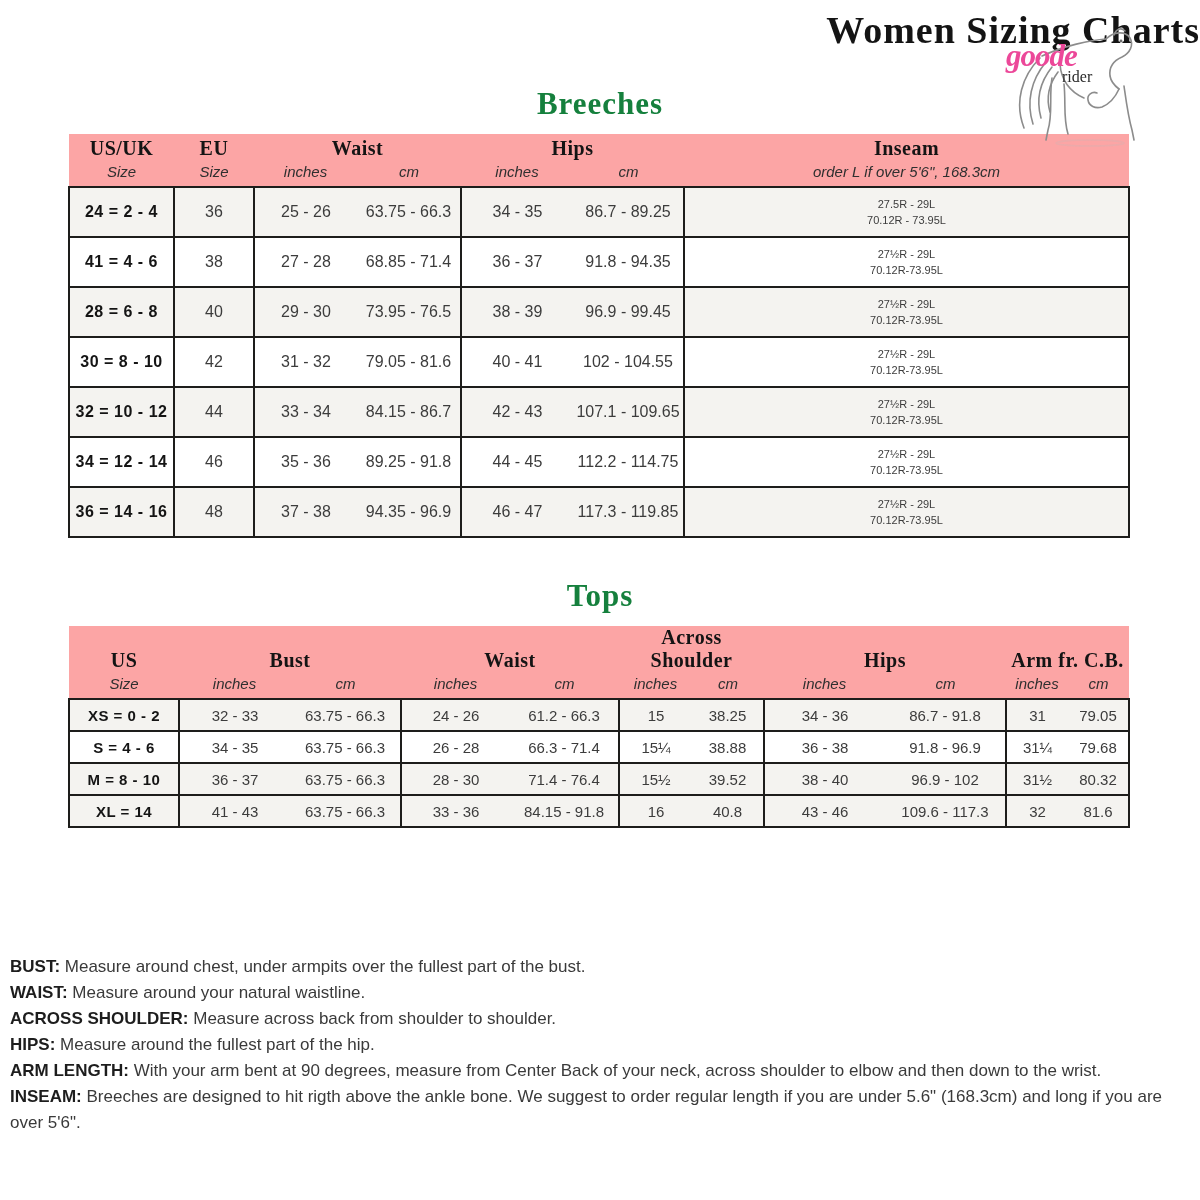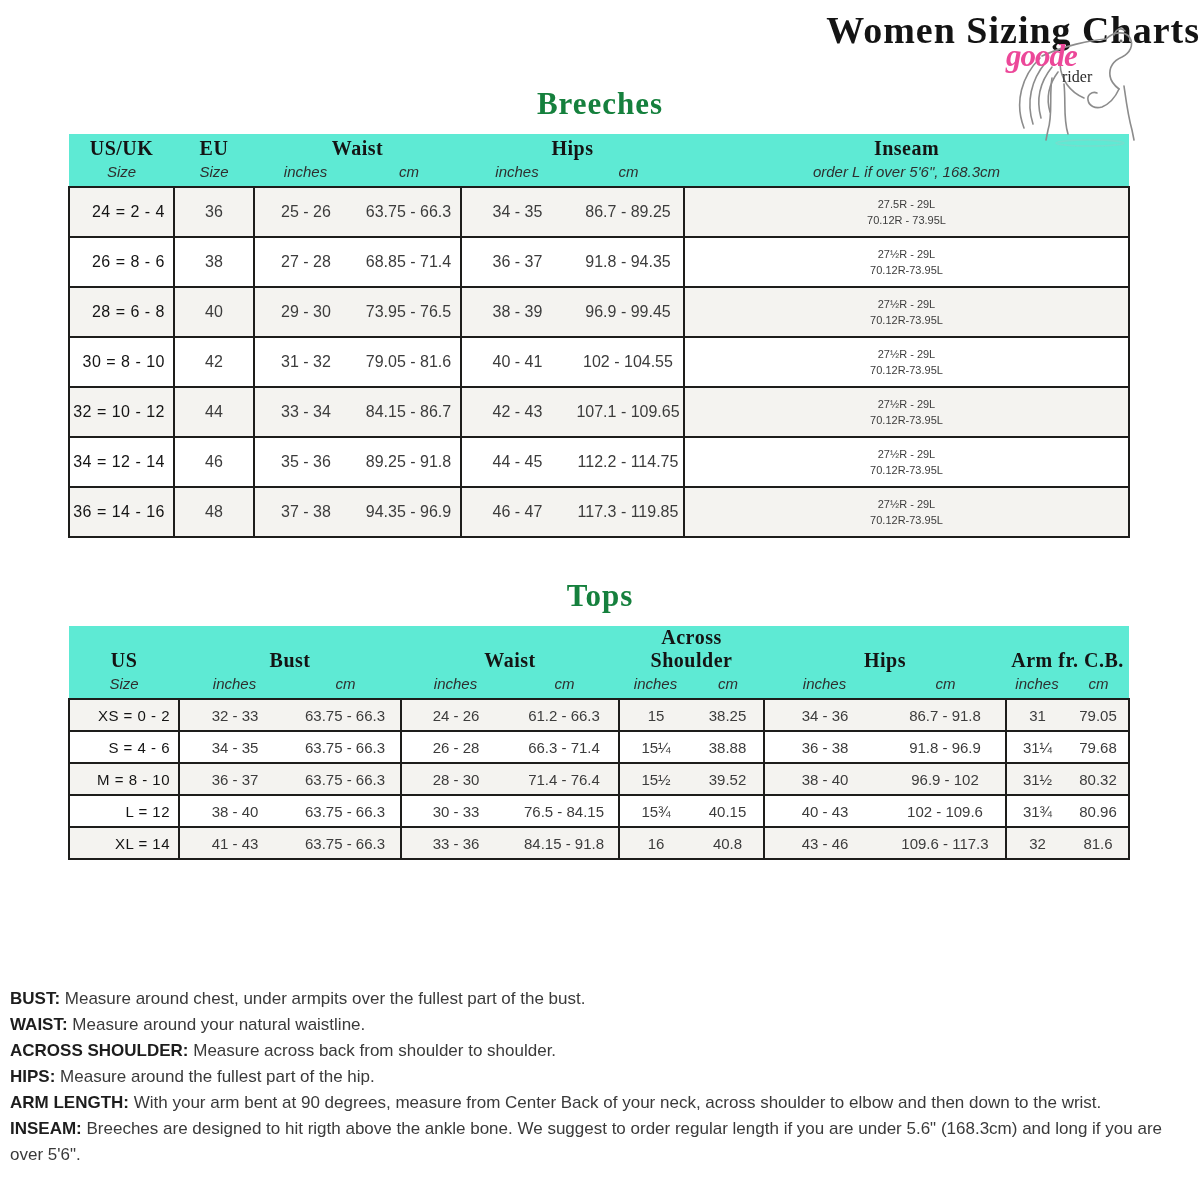--- a/index.html
+++ b/index.html
@@ -22,37 +22,37 @@
     font-size:16px;color:#2a2a2a;
   }
   .section-heading{
     text-align:center;font-family:"Liberation Serif",serif;font-weight:700;
     font-size:31px;color:#15803d;letter-spacing:1px;margin:0;
   }
   #breeches-heading{margin-top:34px;}
   #tops-heading{margin-top:40px;}
   .tablewrap{margin-left:68px;width:1060px;}
   table{border-collapse:collapse;table-layout:fixed;width:1060px;margin-top:12px;}
-  thead th{border:none;font-weight:normal;padding:0;background:#5eead4;}
+  thead th{border:none;font-weight:normal;padding:0;background:#fca5a5;}
   th.group-label{
     font-family:"Liberation Serif",serif;font-weight:700;font-size:20px;
     color:#141414;height:26px;vertical-align:bottom;text-align:center;letter-spacing:0.5px;
   }
   th.sub-label{
     font-style:italic;font-size:15px;color:#2f2f2f;height:22px;
     vertical-align:middle;padding-bottom:4px;font-weight:normal;
   }
   tbody td{
     border-top:2px solid #1d1d1b;border-bottom:2px solid #1d1d1b;
     text-align:center;font-size:16px;color:#3c3c3c;background:#fff;padding:2px 2px;
   }
   td.gl{border-left:2px solid #1d1d1b;}
   td.gr{border-right:2px solid #1d1d1b;}
   tr.stripe td{background:#f4f3f0;}
-  td.first{font-weight:400;text-align:right;padding-right:8px;color:#141414;letter-spacing:0.5px;}
+  td.first{font-weight:700;padding-right:2px;color:#141414;letter-spacing:0.5px;}
   #breeches-table tbody td{height:44px;}
   #tops-table tbody td{height:26px;font-size:15px;}
   td.multiline{white-space:pre-line;font-size:11px;line-height:16px;}
   .guide{margin:126px 10px 0 10px;width:1180px;}
   .guide p{margin:0;font-size:17px;line-height:26px;color:#3a3a3a;}
   .guide b{color:#1d1d1d;}
   .horse-shadow{opacity:0.25;}
 </style>
 </head>
 <body>
@@ -127,21 +127,21 @@
           <td class="gl gr first">24 = 2 - 4</td>
           <td class="gl gr">36</td>
           <td class="gl">25 - 26</td>
           <td class="gr">63.75 - 66.3</td>
           <td class="gl">34 - 35</td>
           <td class="gr">86.7 - 89.25</td>
           <td class="gl gr multiline">27.5R - 29L
 70.12R - 73.95L</td>
         </tr>
         <tr>
-          <td class="gl gr first">26 = 8 - 6</td>
+          <td class="gl gr first">41 = 4 - 6</td>
           <td class="gl gr">38</td>
           <td class="gl">27 - 28</td>
           <td class="gr">68.85 - 71.4</td>
           <td class="gl">36 - 37</td>
           <td class="gr">91.8 - 94.35</td>
           <td class="gl gr multiline">27½R - 29L
 70.12R-73.95L</td>
         </tr>
         <tr class="stripe">
           <td class="gl gr first">28 = 6 - 8</td>
@@ -269,33 +269,20 @@
           <td class="gr">63.75 - 66.3</td>
           <td class="gl">28 - 30</td>
           <td class="gr">71.4 - 76.4</td>
           <td class="gl">15½</td>
           <td class="gr">39.52</td>
           <td class="gl">38 - 40</td>
           <td class="gr">96.9 - 102</td>
           <td class="gl">31½</td>
           <td class="gr">80.32</td>
         </tr>
-        <tr>
-          <td class="gl gr first">L = 12</td>
-          <td class="gl">38 - 40</td>
-          <td class="gr">63.75 - 66.3</td>
-          <td class="gl">30 - 33</td>
-          <td class="gr">76.5 - 84.15</td>
-          <td class="gl">15¾</td>
-          <td class="gr">40.15</td>
-          <td class="gl">40 - 43</td>
-          <td class="gr">102 - 109.6</td>
-          <td class="gl">31¾</td>
-          <td class="gr">80.96</td>
-        </tr>
         <tr class="stripe">
           <td class="gl gr first">XL = 14</td>
           <td class="gl">41 - 43</td>
           <td class="gr">63.75 - 66.3</td>
           <td class="gl">33 - 36</td>
           <td class="gr">84.15 - 91.8</td>
           <td class="gl">16</td>
           <td class="gr">40.8</td>
           <td class="gl">43 - 46</td>
           <td class="gr">109.6 - 117.3</td>

